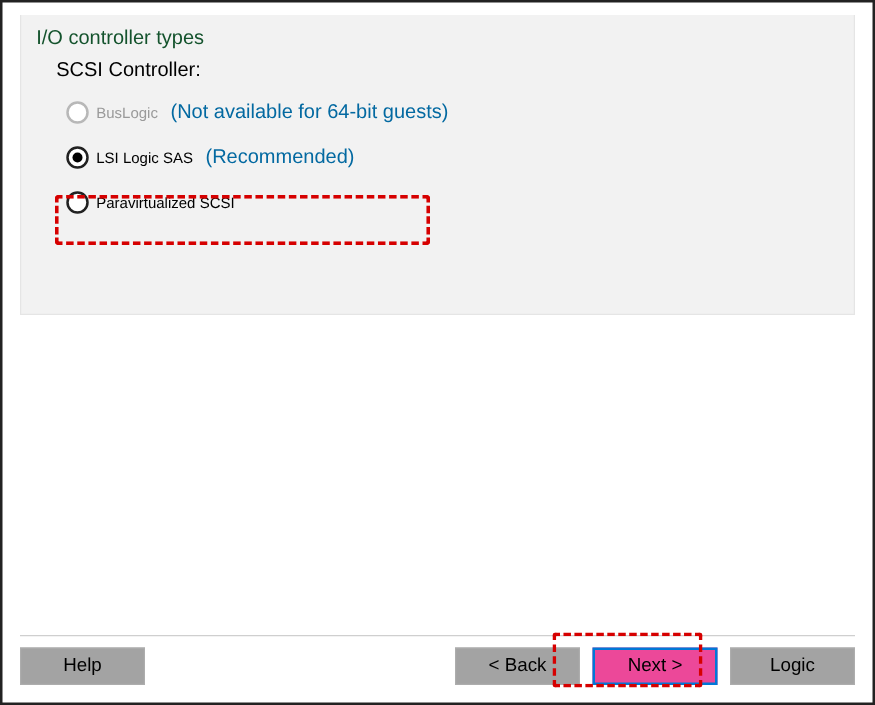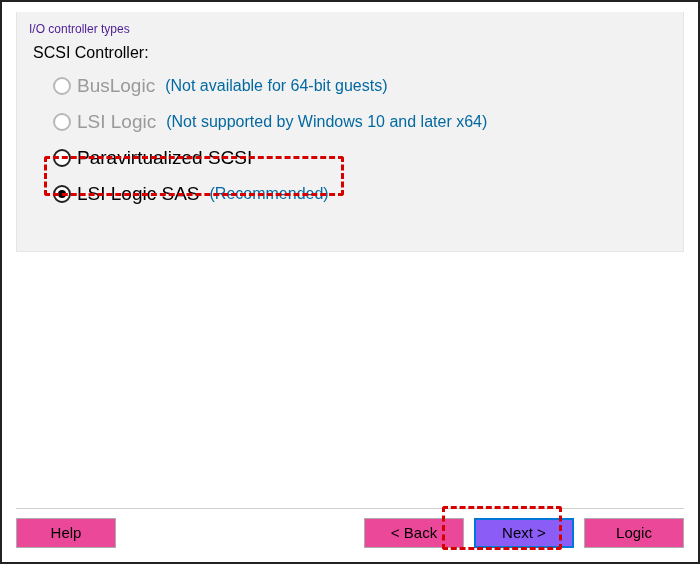--- a/index.html
+++ b/index.html
@@ -21,27 +21,27 @@
     position: absolute;
     left: 14px; top: 10px;
     right: 14px;
     height: 240px;
     background: #f2f2f2;
     border: 1px solid #e5e5e5;
     border-top: none;
     padding: 8px 12px 12px 12px;
   }
   .panel-title {
-    font-size: 12px;
+    font-size: 16px;
     margin: 2px 0 8px 0;
-    color: #4c1d95;
+    color: #14532d;
   }
   .subtitle {
     font-size: 16px;
-    margin: 4px 0 10px 4px;
+    margin: 4px 0 10px 16px;
     color: #000;
   }
   .option-row {
     display: flex;
     align-items: center;
     margin: 8px 0 8px 24px;
     height: 28px;
   }
   .radio {
     width: 18px; height: 18px;
@@ -54,21 +54,21 @@
     flex-shrink: 0;
   }
   .radio.disabled { border-color: #b8b8b8; }
   .radio.selected::after {
     content: "";
     width: 8px; height: 8px;
     background: #000;
     border-radius: 50%;
   }
   .opt-label {
-    font-size: 19px;
+    font-size: 12px;
     margin-right: 10px;
   }
   .opt-label.disabled { color: #9a9a9a; }
   .opt-hint {
     font-size: 16px;
     color: #0369a1;
   }
   .highlight-a {
     position: absolute;
     border: 3px dashed #d60000;
@@ -83,33 +83,33 @@
     border-top: 1px solid #cfcfcf;
     padding-top: 12px;
     display: flex;
     align-items: center;
   }
   .btnbar .spacer { flex: 1; }
   .btn {
     height: 30px;
     min-width: 100px;
     padding: 0 14px;
-    background: #ec4899;
+    background: #a3a3a3;
     border: 1px solid #adadad;
     font-size: 15px;
     color: #000;
     margin-left: 10px;
     display: inline-flex;
     align-items: center; justify-content: center;
     cursor: default;
   }
   .btn.help { margin-left: 0; }
   .btn.primary {
     border: 2px solid #0078d7;
-    background: #8b5cf6;
+    background: #ec4899;
   }
   .highlight-b {
     position: absolute;
     border: 3px dashed #d60000;
     border-radius: 3px;
     pointer-events: none;
   }
 </style>
 </head>
 <body>
@@ -119,35 +119,30 @@
   <div class="panel">
     <div class="panel-title">I/O controller types</div>
     <div class="subtitle">SCSI Controller:</div>
 
     <div class="option-row">
       <span class="radio disabled"></span>
       <span class="opt-label disabled">BusLogic</span>
       <span class="opt-hint">(Not available for 64-bit guests)</span>
     </div>
 
+
     <div class="option-row">
-      <span class="radio disabled"></span>
-      <span class="opt-label disabled">LSI Logic</span>
-      <span class="opt-hint">(Not supported by Windows 10 and later x64)</span>
+      <span class="radio selected"></span>
+      <span class="opt-label">LSI Logic SAS</span>
+      <span class="opt-hint">(Recommended)</span>
     </div>
 
     <div class="option-row">
       <span class="radio"></span>
       <span class="opt-label">Paravirtualized SCSI</span>
-    </div>
-
-    <div class="option-row">
-      <span class="radio selected"></span>
-      <span class="opt-label">LSI Logic SAS</span>
-      <span class="opt-hint">(Recommended)</span>
     </div>
   </div>
 
   <div class="highlight-a" style="left:42px; top:154px; width:300px; height:40px;"></div>
 
   <div class="btnbar">
     <button class="btn help">Help</button>
     <span class="spacer"></span>
     <button class="btn">&lt; Back</button>
     <button class="btn primary">Next &gt;</button>

